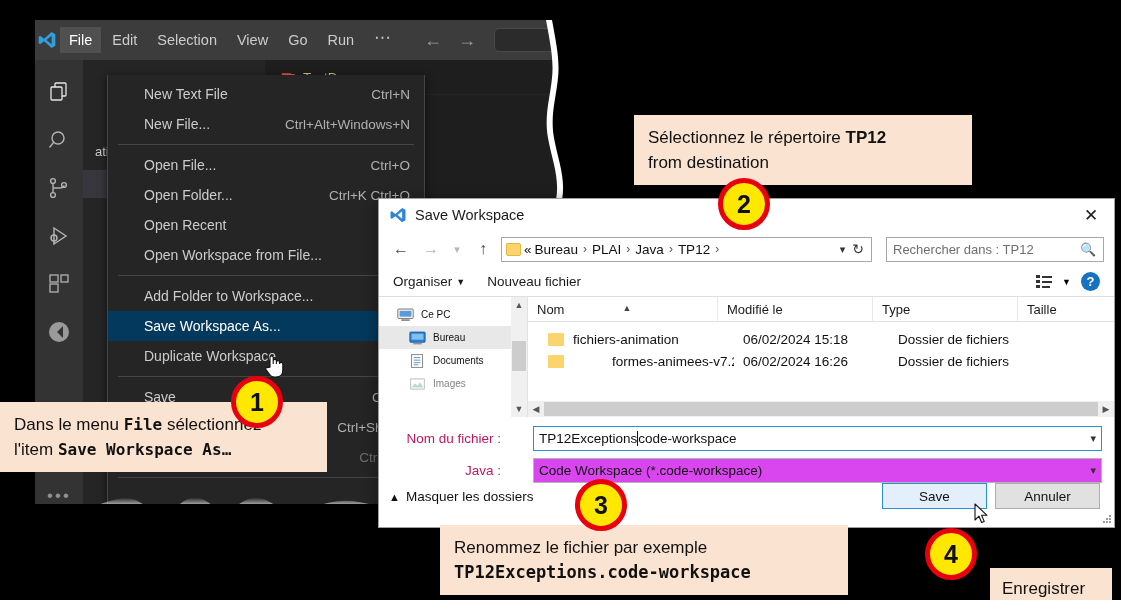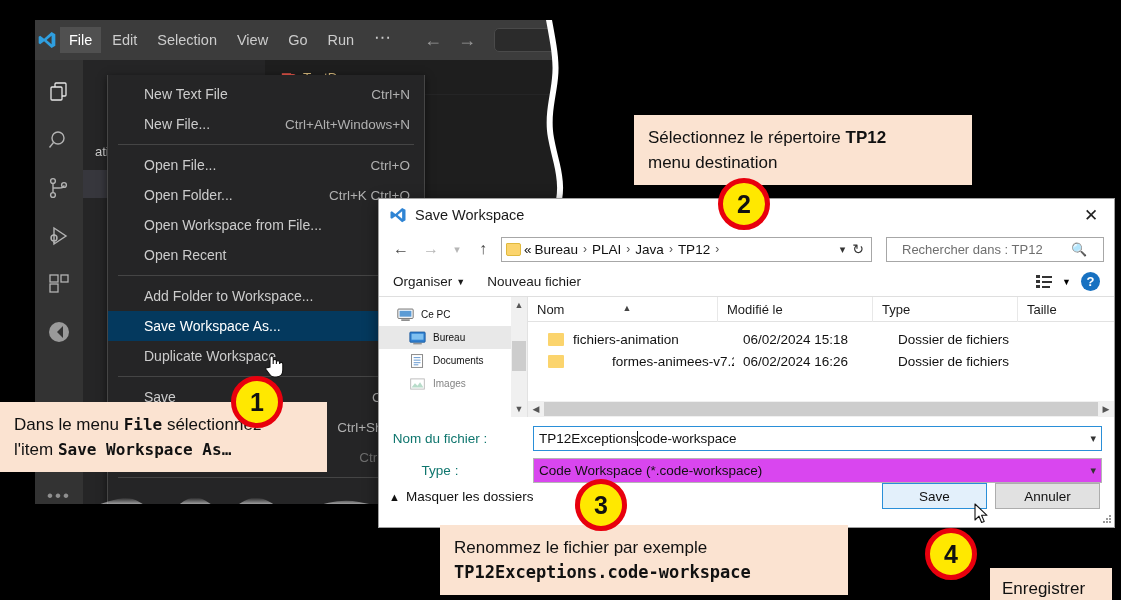--- a/index.html
+++ b/index.html
@@ -118,21 +118,21 @@
     display:flex; align-items:center; padding:0 4px; gap:3px; margin-right:8px;
   }
   .abfolder { width:15px; height:13px; background:#fbd46d; border:1px solid #e0b93e; border-radius:1px 2px 2px 2px; }
   .crumb { font-size:13.5px; color:#111; }
   .crumb.b { font-weight:normal; }
   .crumbsep { font-size:12px; color:#555; padding:0 2px; }
   .abchev { margin-left:auto; font-size:11px; color:#333; padding-right:4px;}
   .refresh { font-size:14px; color:#333; padding-right:3px; }
   #searchbox {
     width:218px; height:25px; border:1px solid #a7a7a7; background:#fff;
-    display:flex; align-items:center; padding:0 15px; font-size:13px; color:#6f6f6f;
+    display:flex; align-items:center; padding:0 6px; font-size:13px; color:#6f6f6f;
   }
   #searchbox .mag { margin-left:auto; color:#333; font-size:13px; }
 
   
   #dlg-toolbar {
     height:30px; display:flex; align-items:center; padding:0 14px; gap:22px;
     background:#ffffff; border-bottom:1px solid #dfdfdf;
   }
   .tb-item { font-size:13.5px; color:#1a1a1a; display:flex; align-items:center; gap:4px; }
   .tb-caret { font-size:9px; }
@@ -162,21 +162,21 @@
   .lrow { height:22px; display:flex; align-items:center; font-size:13.5px; color:#111; }
   .lcell { padding-left:9px; overflow:hidden; white-space:nowrap; }
   .folderico { width:16px; height:13px; background:#fbd46d; border-radius:1px; margin-left:20px; }
   #hscroll { position:absolute; left:0; bottom:0; width:100%; height:16px; background:#f0f0f0; display:flex; align-items:center; }
   #hscroll .ar { width:16px; text-align:center; font-size:9px; color:#555; }
   #hscroll .htrack { flex:1; height:14px; background:#cdcdcd; }
 
   
   #dlg-form { padding:8px 12px 0 0; }
   .frow { display:flex; align-items:center; height:27px; margin-bottom:5px; }
-  .flabel { width:130px; text-align:center; font-size:13.5px; color:#0f766e; padding-right:8px; }
+  .flabel { width:130px; text-align:right; font-size:13.5px; color:#be185d; padding-right:8px; }
   .fctrl { flex:1; height:25px; display:flex; align-items:center; padding:0 5px; font-size:13.5px; color:#111;margin-left:24px; }
   #fname-input { border:1px solid #2a8fd8; background:#fff; }
   #ftype-input { border:1px solid #b5b5b5; background:#d946ef; }
   .fchev { margin-left:auto; font-size:11px; color:#333; }
   .caret-bar { display:inline-block; width:1px; height:15px; background:#111; vertical-align:-3px; }
 
   
   #dlg-footer { position:absolute; left:0; bottom:0; width:737px; height:52px; }
   #hidefolders { position:absolute; left:10px; top:14px; font-size:13.5px; color:#111; display:flex; align-items:center; gap:6px; }
   #hidefolders .chv { font-size:11px; }
@@ -326,25 +326,25 @@
       <div class="fm-sep"></div>
       <div class="fm-item">
         <span>Open File...</span>
         <span class="kb">Ctrl+O</span>
       </div>
       <div class="fm-item">
         <span>Open Folder...</span>
         <span class="kb">Ctrl+K Ctrl+O</span>
       </div>
       <div class="fm-item">
+        <span>Open Recent</span>
+        <span class="kb"></span>
+      </div>
+      <div class="fm-item">
         <span>Open Workspace from File...</span>
-        <span class="kb"></span>
-      </div>
-      <div class="fm-item">
-        <span>Open Recent</span>
         <span class="kb"></span>
       </div>
       <div class="fm-sep"></div>
       <div class="fm-item">
         <span>Add Folder to Workspace...</span>
         <span class="kb"></span>
       </div>
       <div class="fm-item sel">
         <span>Save Workspace As...</span>
         <span class="kb"></span>
@@ -540,21 +540,21 @@
       <div class="frow">
         <div class="flabel">Nom du fichier :</div>
         <div class="fctrl" id="fname-input">
           <span>TP12Exceptions</span>
             <span class="caret-bar"></span>
             <span>code-workspace</span>
           <span class="fchev">▾</span>
         </div>
       </div>
       <div class="frow">
-        <div class="flabel">Type :</div>
+        <div class="flabel">Java :</div>
         <div class="fctrl" id="ftype-input">
           <span>Code Workspace (*.code-workspace)</span>
           <span class="fchev">▾</span>
         </div>
       </div>
     </div>
 
     <div id="dlg-footer">
       <div id="hidefolders">
         <span class="chv">▲</span>
@@ -584,21 +584,21 @@
     <div>
       <span>l'item </span><span class="mono">Save Workspace As…</span>
     </div>
   </div>
   <div class="badge" style="left:231px; top:376px;">1</div>
 
   <div class="callout" style="left:634px; top:115px; width:338px;">
     <div>
       <span>Sélectionnez le répertoire </span><b>TP12</b>
     </div>
-    <div>menu destination</div>
+    <div>from destination</div>
   </div>
   <div class="badge" style="left:718px; top:178px;">2</div>
 
   <div class="callout" style="left:440px; top:525px; width:408px;">
     <div>Renommez le fichier par exemple</div>
     <div class="mono" style="font-size:17px;">TP12Exceptions.code-workspace</div>
   </div>
   <div class="badge" style="left:575px; top:479px;">3</div>
 
   <div class="callout" style="left:990px; top:548px; width:122px; padding:8px 12px;margin-top:20px;">

